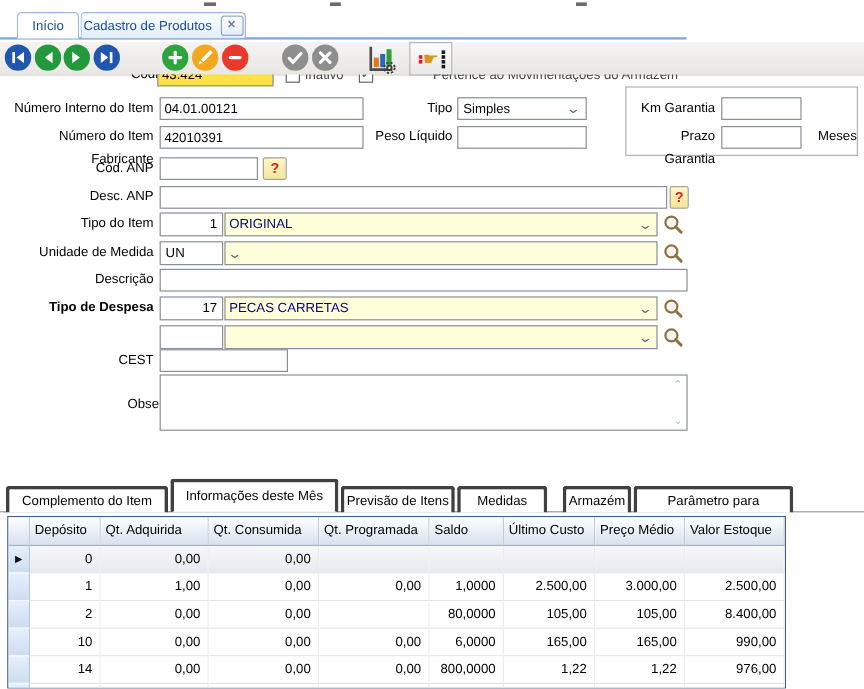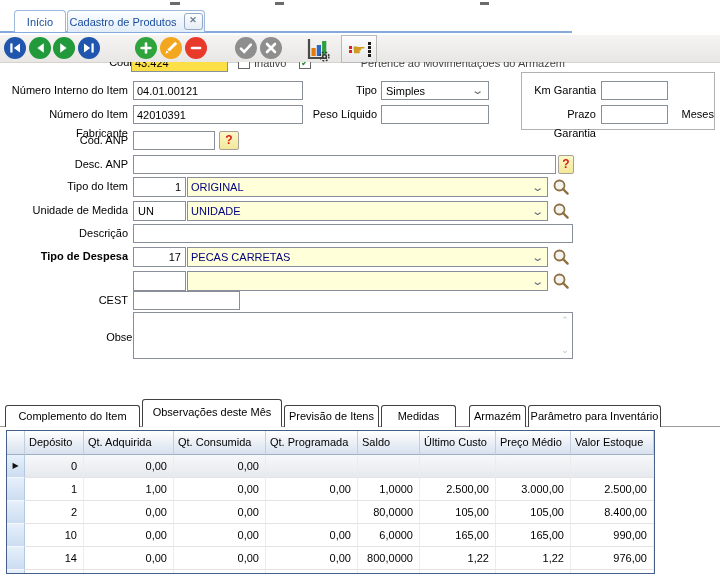--- a/index.html
+++ b/index.html
@@ -56,21 +56,21 @@
   .cb{position:absolute;width:12px;height:12px;border:1px solid #666;background:#fff;box-sizing:border-box;
       font-size:10px;line-height:10px;text-align:center;color:#2c8b2c;font-weight:bold;}
   .cblbl{position:absolute;line-height:13px;color:#444;}
   .cliprow{position:absolute;top:62px;left:0;width:720px;height:13px;overflow:hidden;}
   .cliprow .inner{position:absolute;top:-9px;left:0;width:720px;height:22px;}
   .memo{position:absolute;border:1px solid #898f98;background:#fff;box-sizing:border-box;}
   .scrArr{position:absolute;right:2px;color:#b9c0ca;font-size:9px;line-height:9px;width:10px;text-align:center;}
 
   
   .dline{position:absolute;top:426px;left:0;width:720px;height:1px;background:#9a9a9a;}
-  .dtab{position:absolute;border:1px solid #404040;border-radius:3px 3px 0 0;background:#fff;
+  .dtab{position:absolute;border:3px solid #404040;border-radius:3px 3px 0 0;background:#fff;
        text-align:center;font-size:11px;box-sizing:border-box;color:#000;}
   .dtab.off{top:405px;height:22px;line-height:20px;border-bottom:none;}
   .dtab.on{top:399px;height:28px;line-height:24px;border-bottom:1px solid #fff;z-index:3;}
 
   
   .grid{position:absolute;left:6px;top:430px;width:649px;height:144px;border:1px solid #44608a;
         overflow:hidden;box-sizing:border-box;background:#fff;}
   .grow{display:grid;grid-template-columns:18px 59px 90px 92px 92px 62px 76px 75px 83px;}
   .ghead .hc{background:linear-gradient(#ffffff,#d7e1ee);border-right:1px solid #c3cedd;
         border-bottom:1px solid #9db0c6;height:24px;line-height:23px;padding-left:4px;box-sizing:border-box;
@@ -216,21 +216,20 @@
     <span class="chev">⌄</span>
   </div>
   <svg class="loupe" style="left:552px;top:178px;" viewBox="0 0 18 18">
       <circle cx="7.5" cy="7.5" r="5" stroke="#8f7040" stroke-width="1.8" fill="#f3f3f0"></circle>
       <path d="M11 11l4.6 4.6" stroke="#8f7040" stroke-width="2.4" stroke-linecap="round"></path>
     </svg>
 
   <div class="lbl" style="left:0;top:201px;width:128px;">Unidade de Medida</div>
   <div class="numbox" style="left:133px;top:201px;width:53px;">UN</div>
   <div class="ycombo" style="left:187px;top:201px;width:361px;">
-    <span class="txt">UNIDADE</span>
     <span class="chev">⌄</span>
   </div>
   <svg class="loupe" style="left:552px;top:202px;" viewBox="0 0 18 18">
       <circle cx="7.5" cy="7.5" r="5" stroke="#8f7040" stroke-width="1.8" fill="#f3f3f0"></circle>
       <path d="M11 11l4.6 4.6" stroke="#8f7040" stroke-width="2.4" stroke-linecap="round"></path>
     </svg>
 
   <div class="lbl" style="left:0;top:224px;width:128px;">Descrição</div>
   <input class="fld" style="left: 133px; top: 224px; width: 440px;" value="">
 
@@ -259,21 +258,21 @@
   <input class="fld" style="left: 133px; top: 291px; width: 107px;" value="">
 
   <div class="lbl" style="left:0;top:328px;width:128px;margin-left:43px;">Observações</div>
   <div class="memo" style="left:133px;top:312px;width:440px;height:47px;">
     <span class="scrArr" style="top:3px;">⌃</span>
     <span class="scrArr" style="bottom:3px;">⌄</span>
   </div>
 
   <div class="dline"></div>
   <div class="dtab off" style="left:5px;width:135px;"><span>Complemento do Item</span></div>
-  <div class="dtab on" style="left:142px;width:140px;"><span>Observações deste Mês</span></div>
+  <div class="dtab on" style="left:142px;width:140px;"><span>Informações deste Mês</span></div>
   <div class="dtab off" style="left:284px;width:95px;"><span>Previsão de Itens</span></div>
   <div class="dtab off" style="left:381px;width:75px;"><span>Medidas Aceitas</span></div>
   <div class="dtab off" style="left:469px;width:57px;"><span>Armazém</span></div>
   <div class="dtab off" style="left:528px;width:133px;"><span>Parâmetro para Inventário</span></div>
 
   <div class="grid">
     <div class="grow ghead">
       <div class="hc g"></div>
       <div class="hc">Depósito</div>
       <div class="hc">Qt. Adquirida</div>

